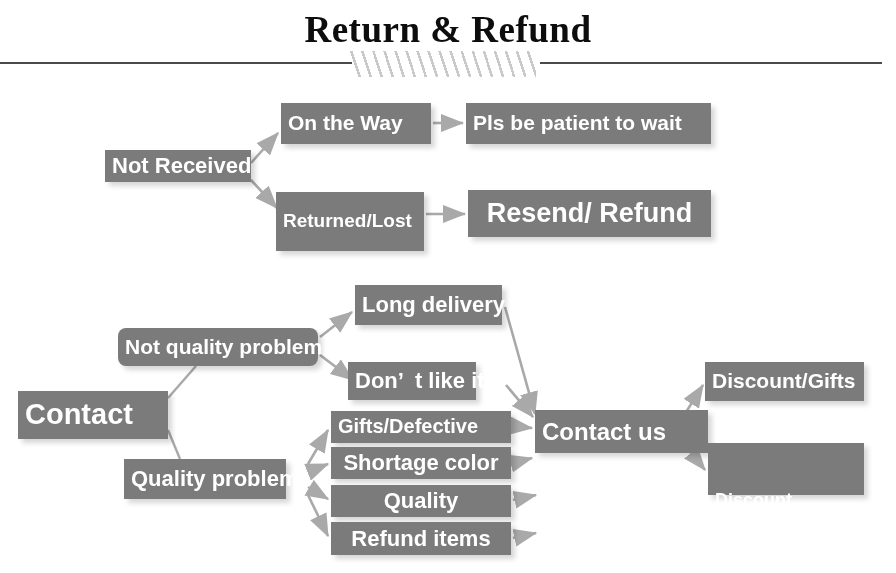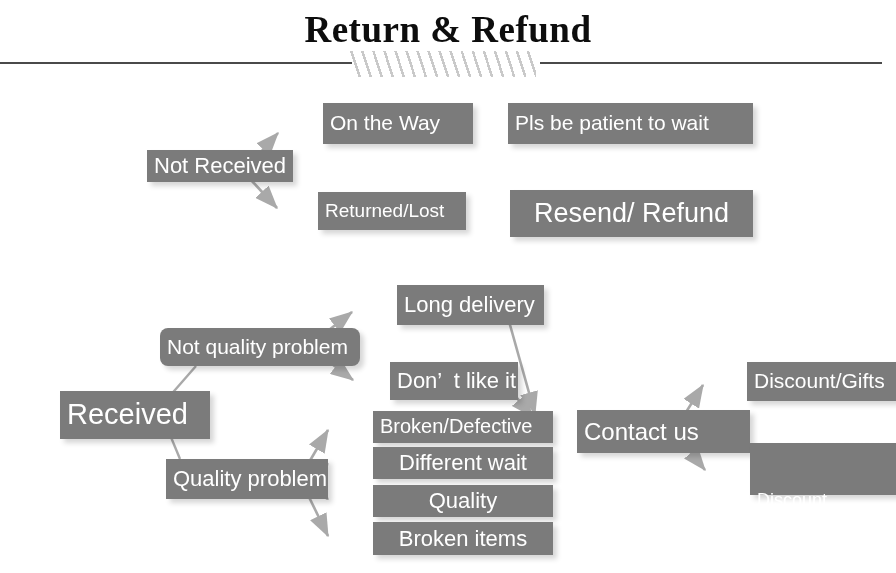--- a/index.html
+++ b/index.html
@@ -56,33 +56,32 @@
   
   .node {
     position: absolute;
     box-sizing: border-box;
     background: #7b7b7b;
     color: #ffffff;
     display: flex;
     align-items: center;
     padding: 16px 7px;
     line-height: 1.08;
-    font-weight: 400;
+    font-weight: 700;
     box-shadow: 4px 4px 5px rgba(0,0,0,0.16);
     white-space: pre;
     z-index: 3;
-    margin-left: 42px;
   }
   .node.center { justify-content: center; }
 
   
   #n-not-received { left:105px; top:150px; width:146px; height:28px; font-size:22px; }
   #n-on-the-way   { left:281px; top:103px; width:150px; height:41px; font-size:21px; }
   #n-pls-wait     { left:466px; top:103px; width:245px; height:41px; font-size:21px; }
-  #n-returned-lost{ left:276px; top:192px; width:148px; height:38px; font-size:19px; }
+  #n-returned-lost{ left:276px; top:192px; width:148px; height:59px; font-size:19px; }
   #n-resend-refund{ left:468px; top:190px; width:243px; height:47px; font-size:27px; }
 
   
   #n-received      { left:18px;  top:391px; width:150px; height:48px; font-size:29px; }
   #n-not-quality   { left:118px; top:328px; width:200px; height:38px; font-size:21px;border-radius:8px; }
   #n-quality       { left:124px; top:459px; width:162px; height:40px; font-size:22px; }
 
   #n-long-delivery { left:355px; top:285px; width:147px; height:40px; font-size:22px; }
   #n-dont-like     { left:348px; top:362px; width:128px; height:38px; font-size:22px; }
   #n-broken        { left:331px; top:411px; width:180px; height:30px; font-size:20px; }
@@ -168,37 +167,37 @@
 <div class="node" id="n-not-received">Not Received</div>
 
 <div class="node" id="n-on-the-way">On the Way</div>
 
 <div class="node" id="n-pls-wait">Pls be patient to wait</div>
 
 <div class="node" id="n-returned-lost">Returned/Lost</div>
 
 <div class="node center" id="n-resend-refund">Resend/ Refund</div>
 
-<div class="node" id="n-received">Received</div>
+<div class="node" id="n-received">Contact</div>
 
 <div class="node" id="n-not-quality">Not quality problem</div>
 
 <div class="node" id="n-quality">Quality problem</div>
 
 <div class="node" id="n-long-delivery">Long delivery</div>
 
 <div class="node" id="n-dont-like">Don’  t like it</div>
 
-<div class="node" id="n-broken">Broken/Defective</div>
-
-<div class="node center" id="n-diff-color">Different wait</div>
+<div class="node" id="n-broken">Gifts/Defective</div>
+
+<div class="node center" id="n-diff-color">Shortage color</div>
 
 <div class="node center" id="n-shortage">Quality</div>
 
-<div class="node center" id="n-wrong-items">Broken items</div>
+<div class="node center" id="n-wrong-items">Refund items</div>
 
 <div class="node" id="n-contact-us">Contact us</div>
 
 <div class="node" id="n-discount-gifts">Discount/Gifts</div>
 
 <div class="node" id="n-resend-disc">
   <div>
     <div>Resend/Refund/</div>
     <div>Discount</div>
   </div>

